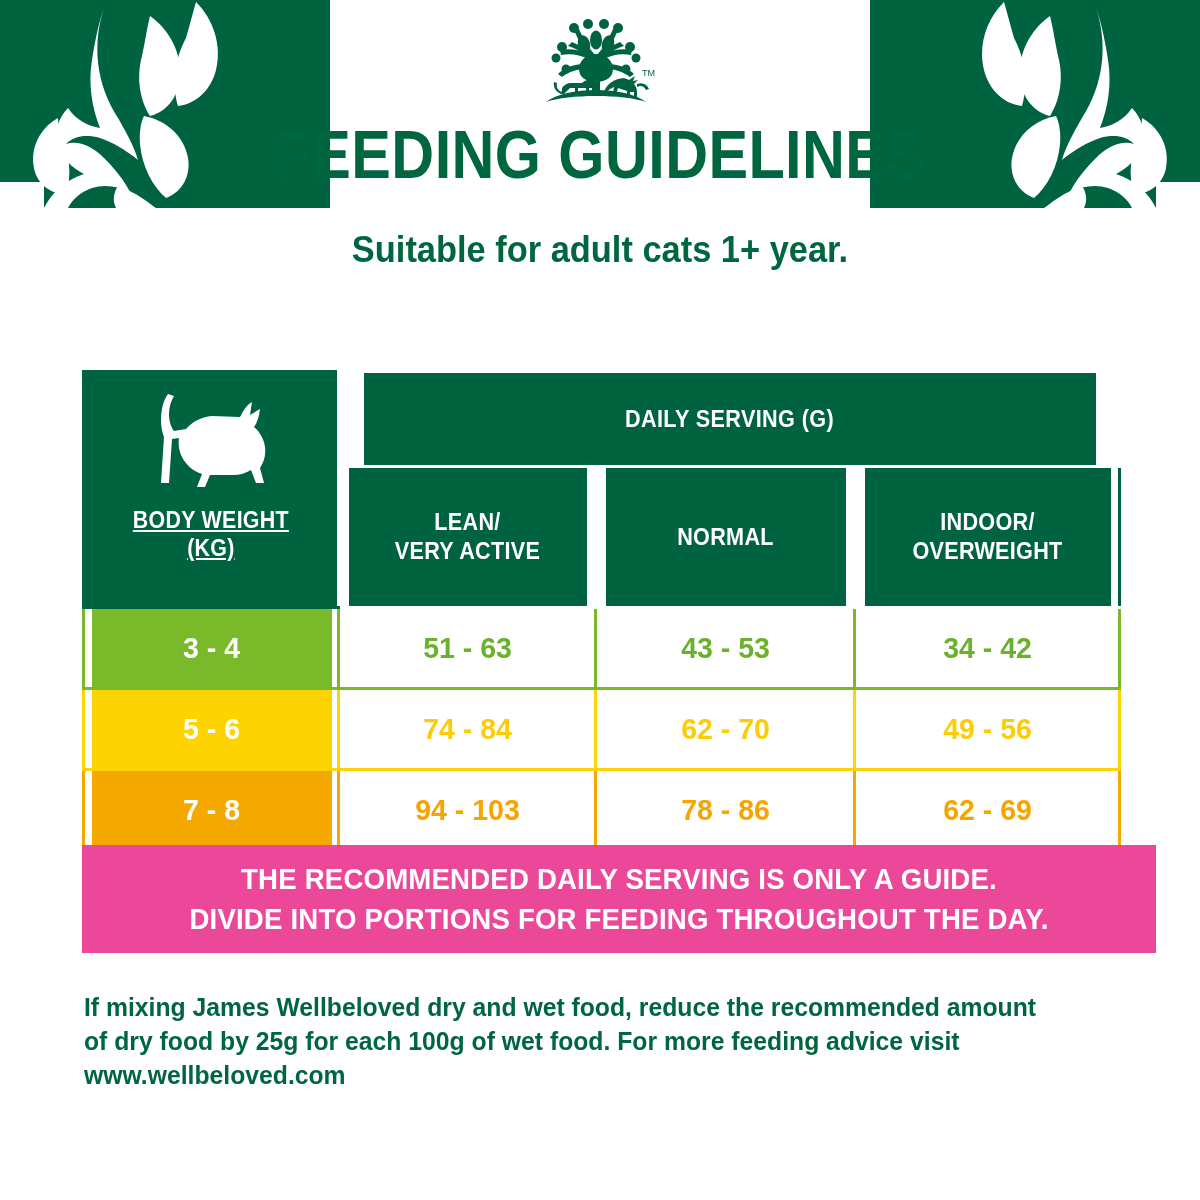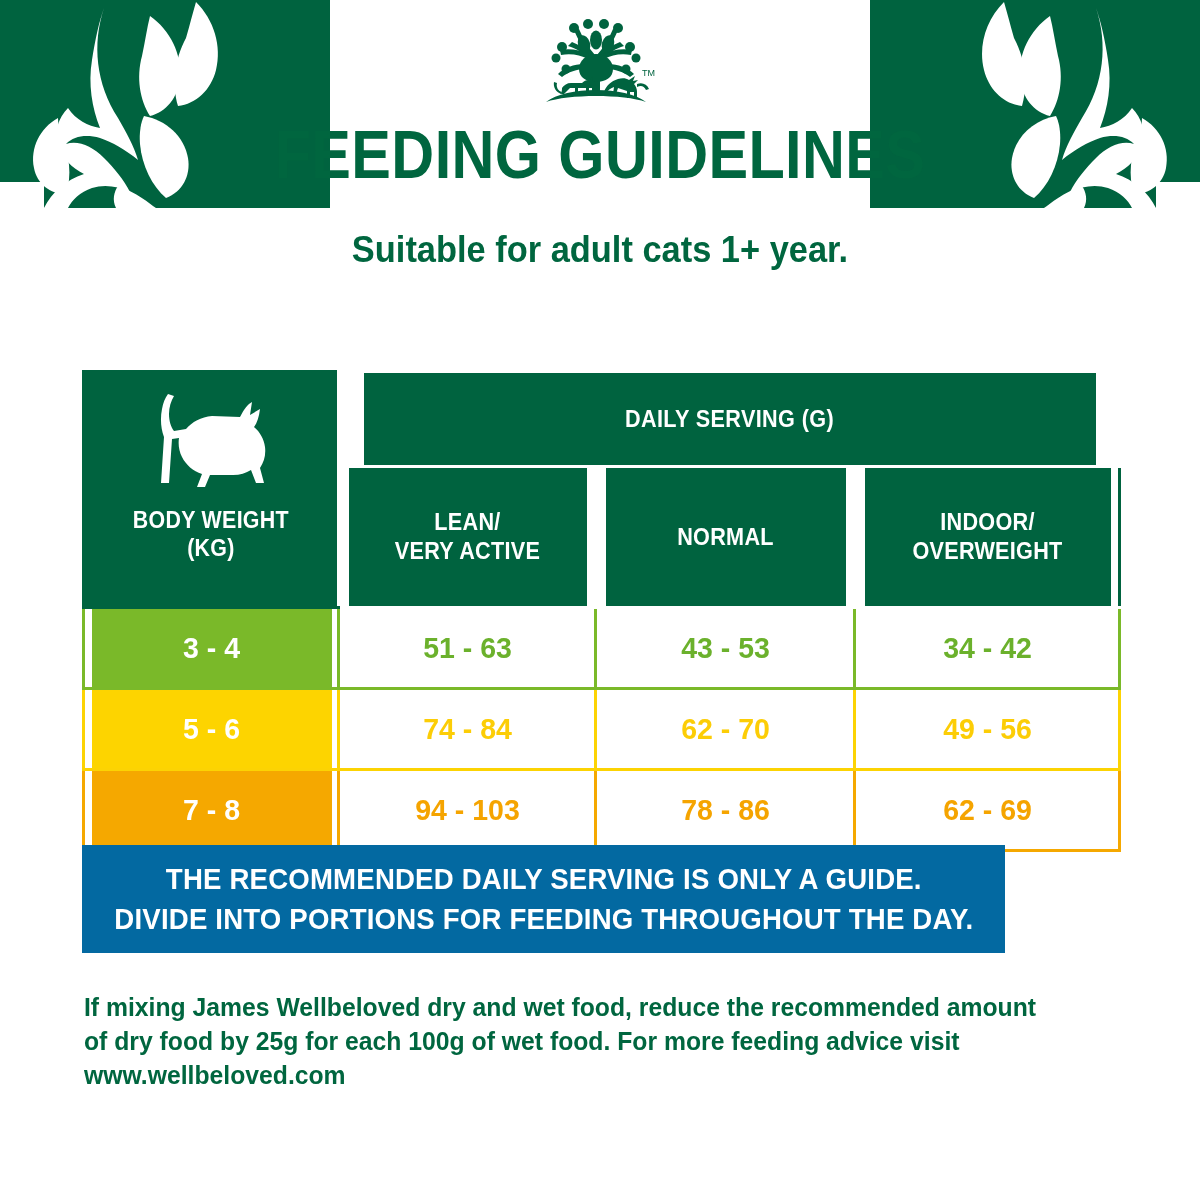--- a/index.html
+++ b/index.html
@@ -81,21 +81,21 @@
     text-align: center;
     vertical-align: middle;
   }
 
   .hd {
     background: #00633f;
     color: #ffffff;
     font-weight: 700;
     border: 3px solid #ffffff;
   }
-  .hd-topleft { border-left-color: #00633f; border-top-color: #00633f; }
+  .hd-topleft { border-left-color: #00633f; border-top-color: #00633f; text-decoration: underline; }
 
   .daily-serving {
     height: 92px;
     font-size: 23px;
     letter-spacing: 0.4px;
     transform: scaleX(0.94);
   }
   .bodyweight-cell {
     height: 230px;
     border-left-color: #00633f;
@@ -156,27 +156,26 @@
 
   .r-green  .weight-cell { background: #7ab929; }
   .r-yellow .weight-cell { background: #fdd400; }
   .r-orange .weight-cell { background: #f5a800; }
 
   
   .banner {
     position: absolute;
     left: 82px;
     top: 845px;
-    width: 923px;
+    width: 1074px;
     height: 108px;
-    background: #0369a1;
+    background: #ec4899;
     color: #ffffff;
     display: flex;
     flex-direction: column;
-    align-items: center;
     justify-content: center;
     text-align: center;
   }
   .banner-line {
     font-size: 30px;
     line-height: 40px;
     font-weight: 700;
     letter-spacing: 0.2px;
     transform: scaleX(0.92);
     white-space: nowrap;

